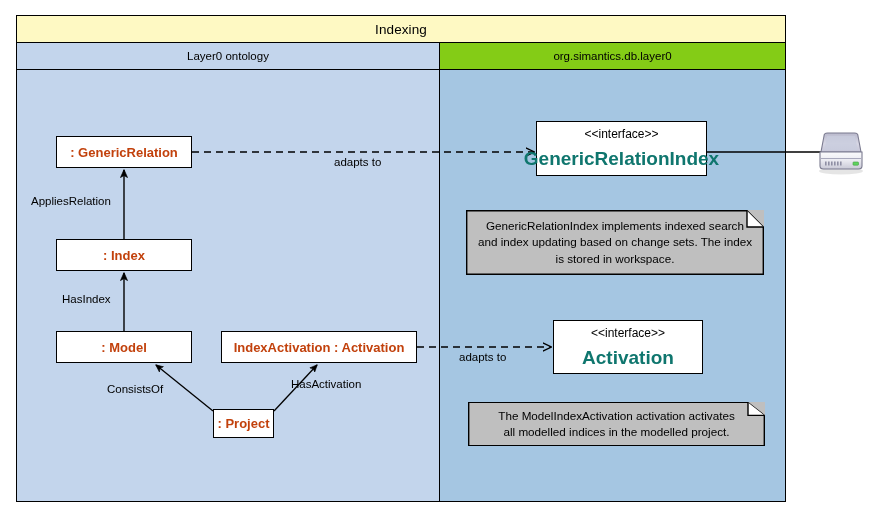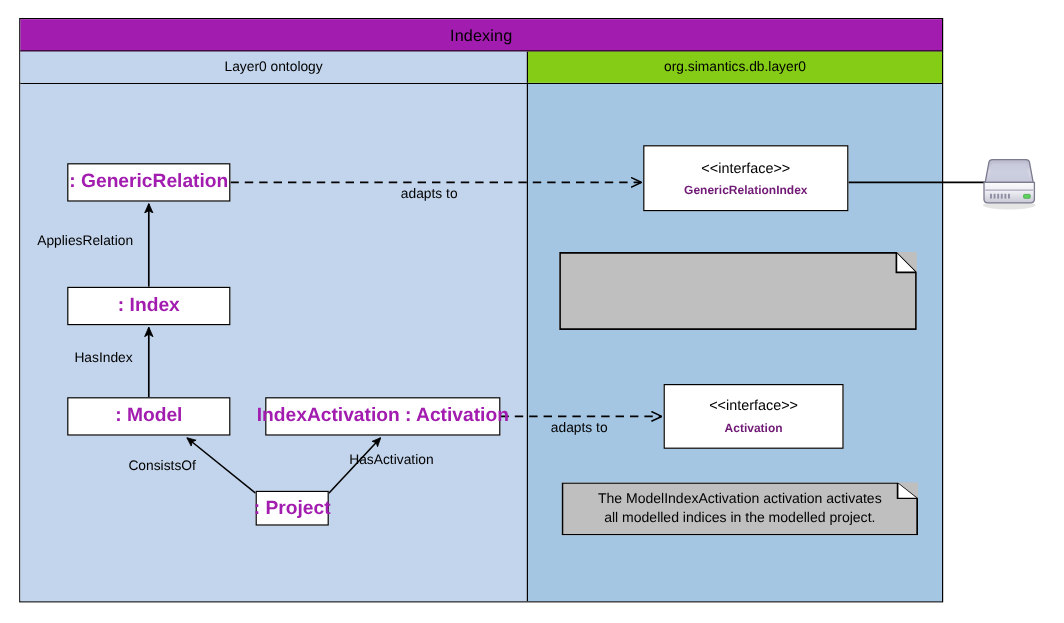--- a/index.html
+++ b/index.html
@@ -29,21 +29,21 @@
     background: #ffffff;
   }
 
   
   #package-title-band {
     position: absolute;
     left: 0;
     top: 0;
     width: 100%;
     height: 27px;
-    background: #a21caf;
+    background: #fef9c3;
     border-bottom: 1.5px solid #000000;
     box-sizing: border-box;
     display: flex;
     align-items: center;
     justify-content: center;
   }
   #package-title-band .title-text {
     font-size: 13.5px;
     color: #000;
     letter-spacing: 0.1px;
@@ -118,36 +118,36 @@
     background: #ffffff;
     border: 1.5px solid #000000;
     box-sizing: border-box;
     display: flex;
     flex-direction: column;
     align-items: center;
     justify-content: center;
     text-align: center;
   }
   .uml-box .obj-name {
-    font-size: 16px;
+    font-size: 13px;
     font-weight: bold;
-    color: #a21caf;
+    color: #c2410c;
     white-space: nowrap;
   }
   .uml-box .stereotype {
     font-size: 12px;
     font-weight: normal;
     color: #000;
     white-space: nowrap;
     margin-bottom: 7px;
   }
   .uml-box .iface-name {
-    font-size: 10px;
+    font-size: 19px;
     font-weight: bold;
-    color: #701a75;
+    color: #0f766e;
     white-space: nowrap;
   }
 
   
   .uml-note {
     position: absolute;
     background: #bfbfbf;
     box-sizing: border-box;
     display: flex;
     align-items: center;
@@ -277,20 +277,25 @@
   <div class="uml-box" style="left:553px; top:320px; width:150px; height:54px;">
     <span class="stereotype">&lt;&lt;interface&gt;&gt;</span>
     <span class="iface-name">Activation</span>
   </div>
 
   <div class="uml-note" style="left:466px; top:210px; width:298px; height:65px;">
     <svg class="note-svg" viewBox="0 0 298 65" preserveAspectRatio="none">
       <path d="M 0.7 0.7 L 281 0.7 L 297.3 17 L 297.3 64.3 L 0.7 64.3 Z" fill="#bfbfbf" stroke="#000" stroke-width="1.4"></path>
       <path d="M 281 0.7 L 281 17 L 297.3 17" fill="#ffffff" stroke="#000" stroke-width="1.4"></path>
     </svg>
+    <div class="note-text">
+      <span>GenericRelationIndex implements indexed search</span><br>
+      <span>and index updating based on change sets. The index</span><br>
+      <span>is stored in workspace.</span>
+    </div>
   </div>
 
   <div class="uml-note" style="left:468px; top:402px; width:297px; height:44px;">
     <svg class="note-svg" viewBox="0 0 297 56" preserveAspectRatio="none">
       <path d="M 0.7 0.7 L 280 0.7 L 296.3 17 L 296.3 55.3 L 0.7 55.3 Z" fill="#bfbfbf" stroke="#000" stroke-width="1.4"></path>
       <path d="M 280 0.7 L 280 17 L 296.3 17" fill="#ffffff" stroke="#000" stroke-width="1.4"></path>
     </svg>
     <div class="note-text">
       <span>The ModelIndexActivation activation activates</span><br>
       <span>all modelled indices in the modelled project.</span>

